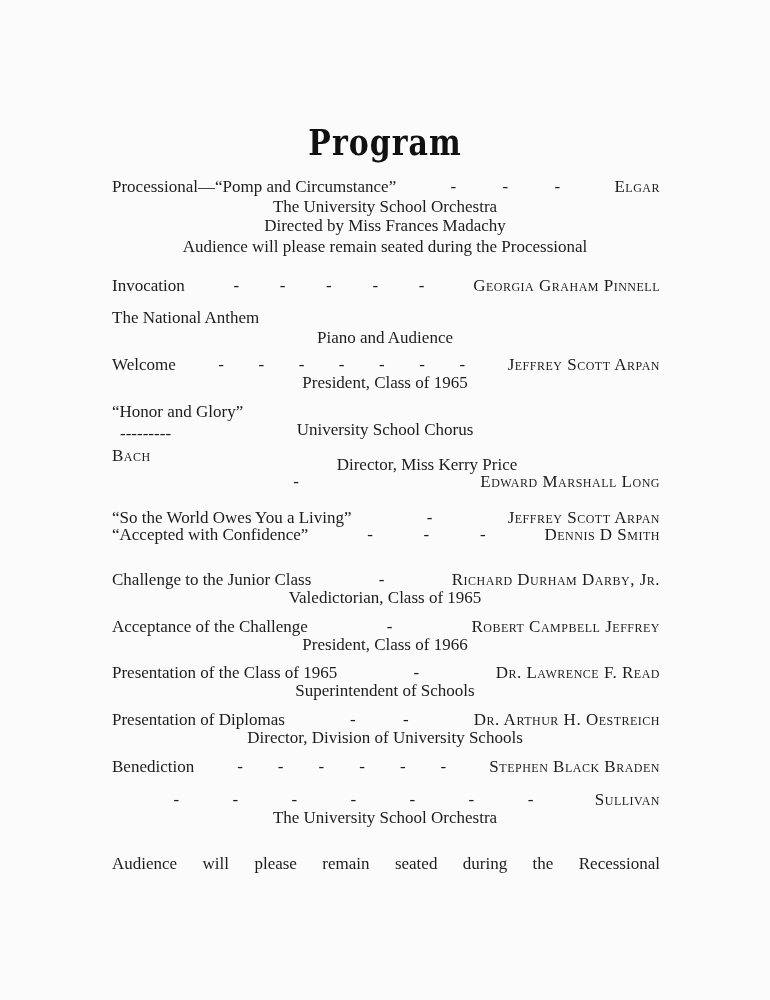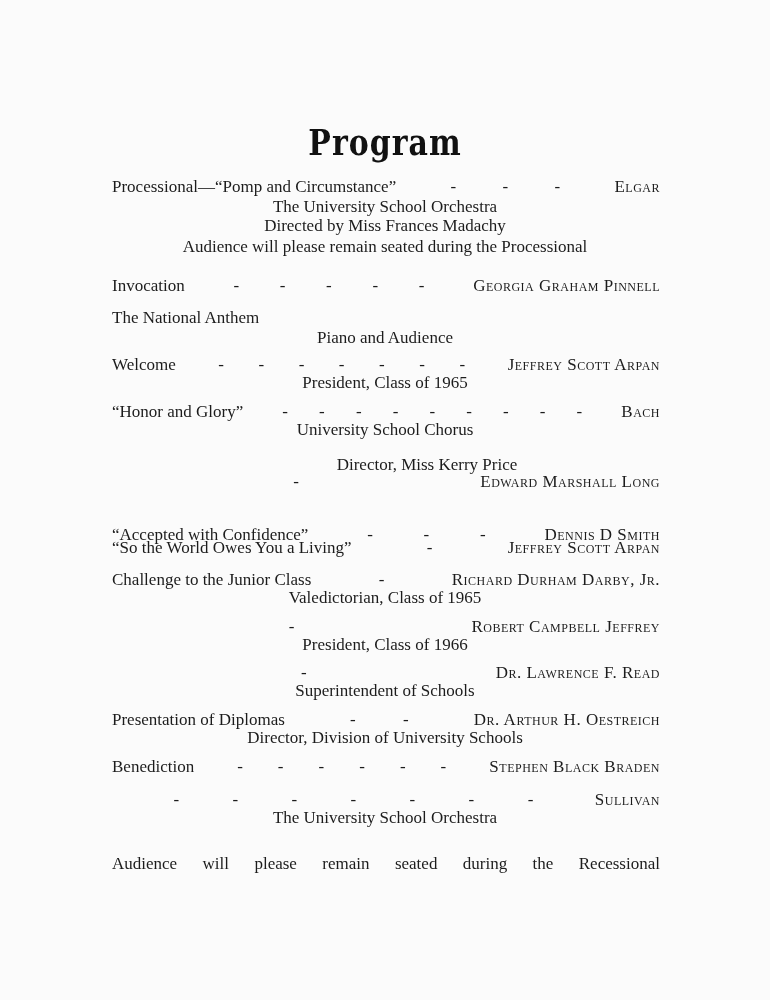--- a/index.html
+++ b/index.html
@@ -75,21 +75,21 @@
           <span class="dash">-</span>
           <span class="dash">-</span>
           <span class="dash">-</span>
           <span class="dash">-</span>
           <span class="dash">-</span>
           <span class="dash">-</span>
         </span>
         <span class="right">Jeffrey Scott Arpan</span>
       </div>
       <div class="center" style="top: 373px;">President, Class of 1965</div>
-      <div class="row" style="top: 401px;">
+      <div class="row" style="top: 401px; flex-direction: column;">
         <span class="left">“Honor and Glory”</span>
         <span class="dashes">
           <span class="dash">-</span>
           <span class="dash">-</span>
           <span class="dash">-</span>
           <span class="dash">-</span>
           <span class="dash">-</span>
           <span class="dash">-</span>
           <span class="dash">-</span>
           <span class="dash">-</span>
@@ -107,43 +107,45 @@
       </div>
       <div class="row" style="top: 504px; margin-top: 20px;">
         <span class="left">“Accepted with Confidence”</span>
         <span class="dashes">
           <span class="dash">-</span>
           <span class="dash">-</span>
           <span class="dash">-</span>
         </span>
         <span class="right">Dennis D Smith</span>
       </div>
-      <div class="row" style="top: 537px; gap: 13px;">
+      <div class="row" style="top: 507px; gap: 13px;">
         <span class="left">“So the World Owes You a Living”</span>
         <span class="dashes">
           <span class="dash">-</span>
         </span>
         <span class="right">Jeffrey Scott Arpan</span>
       </div>
       <div class="row" style="top: 569px;">
         <span class="left">Challenge to the Junior Class</span>
         <span class="dashes">
           <span class="dash">-</span>
         </span>
         <span class="right">Richard Durham Darby, Jr.</span>
       </div>
       <div class="center" style="top: 588px;">Valedictorian, Class of 1965</div>
       <div class="row" style="top: 616px;">
+        <span class="left">Acceptance of the Challenge</span>
         <span class="dashes">
           <span class="dash">-</span>
         </span>
         <span class="right">Robert Campbell Jeffrey</span>
       </div>
       <div class="center" style="top: 635px;">President, Class of 1966</div>
       <div class="row" style="top: 662px;">
+        <span class="left">Presentation of the Class of 1965</span>
         <span class="dashes">
           <span class="dash">-</span>
         </span>
         <span class="right">Dr. Lawrence F. Read</span>
       </div>
       <div class="center" style="top: 681px;">Superintendent of Schools</div>
       <div class="row" style="top: 709px; gap: 10px;">
         <span class="left">Presentation of Diplomas</span>
         <span class="dashes">
           <span class="dash">-</span>

